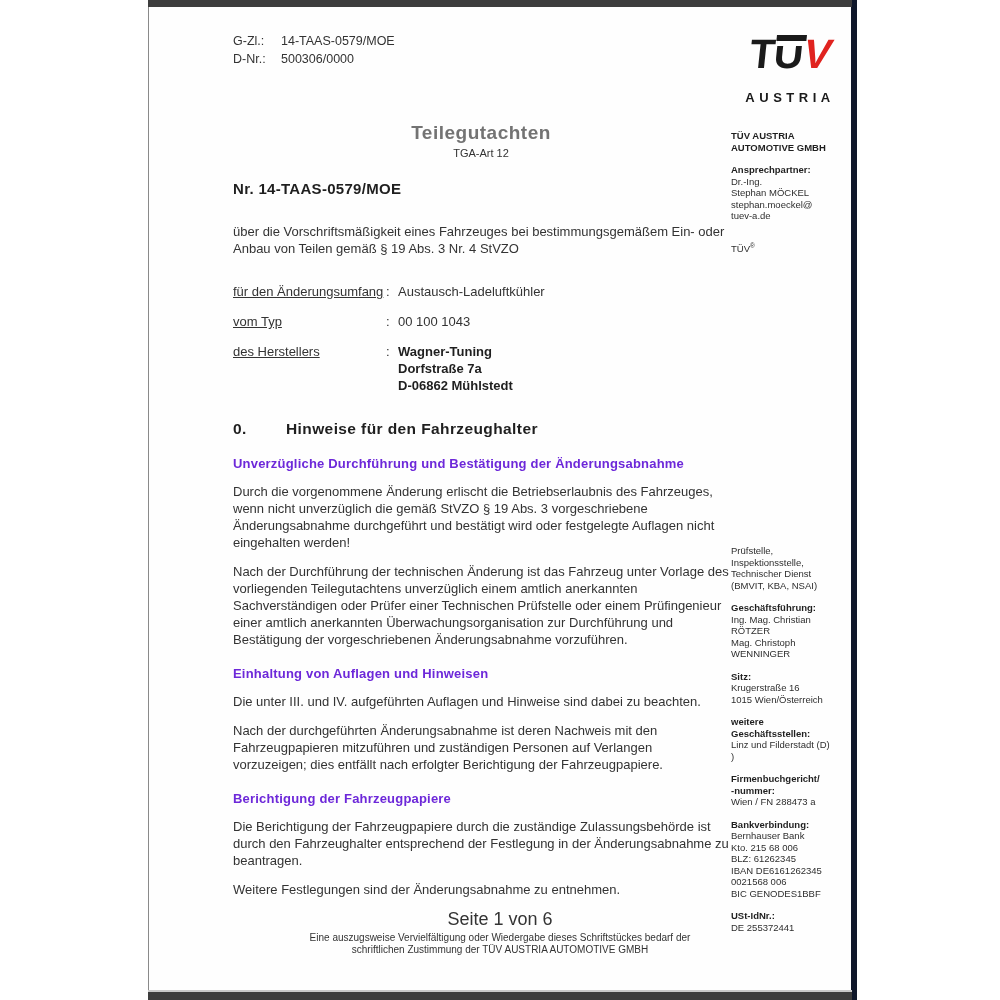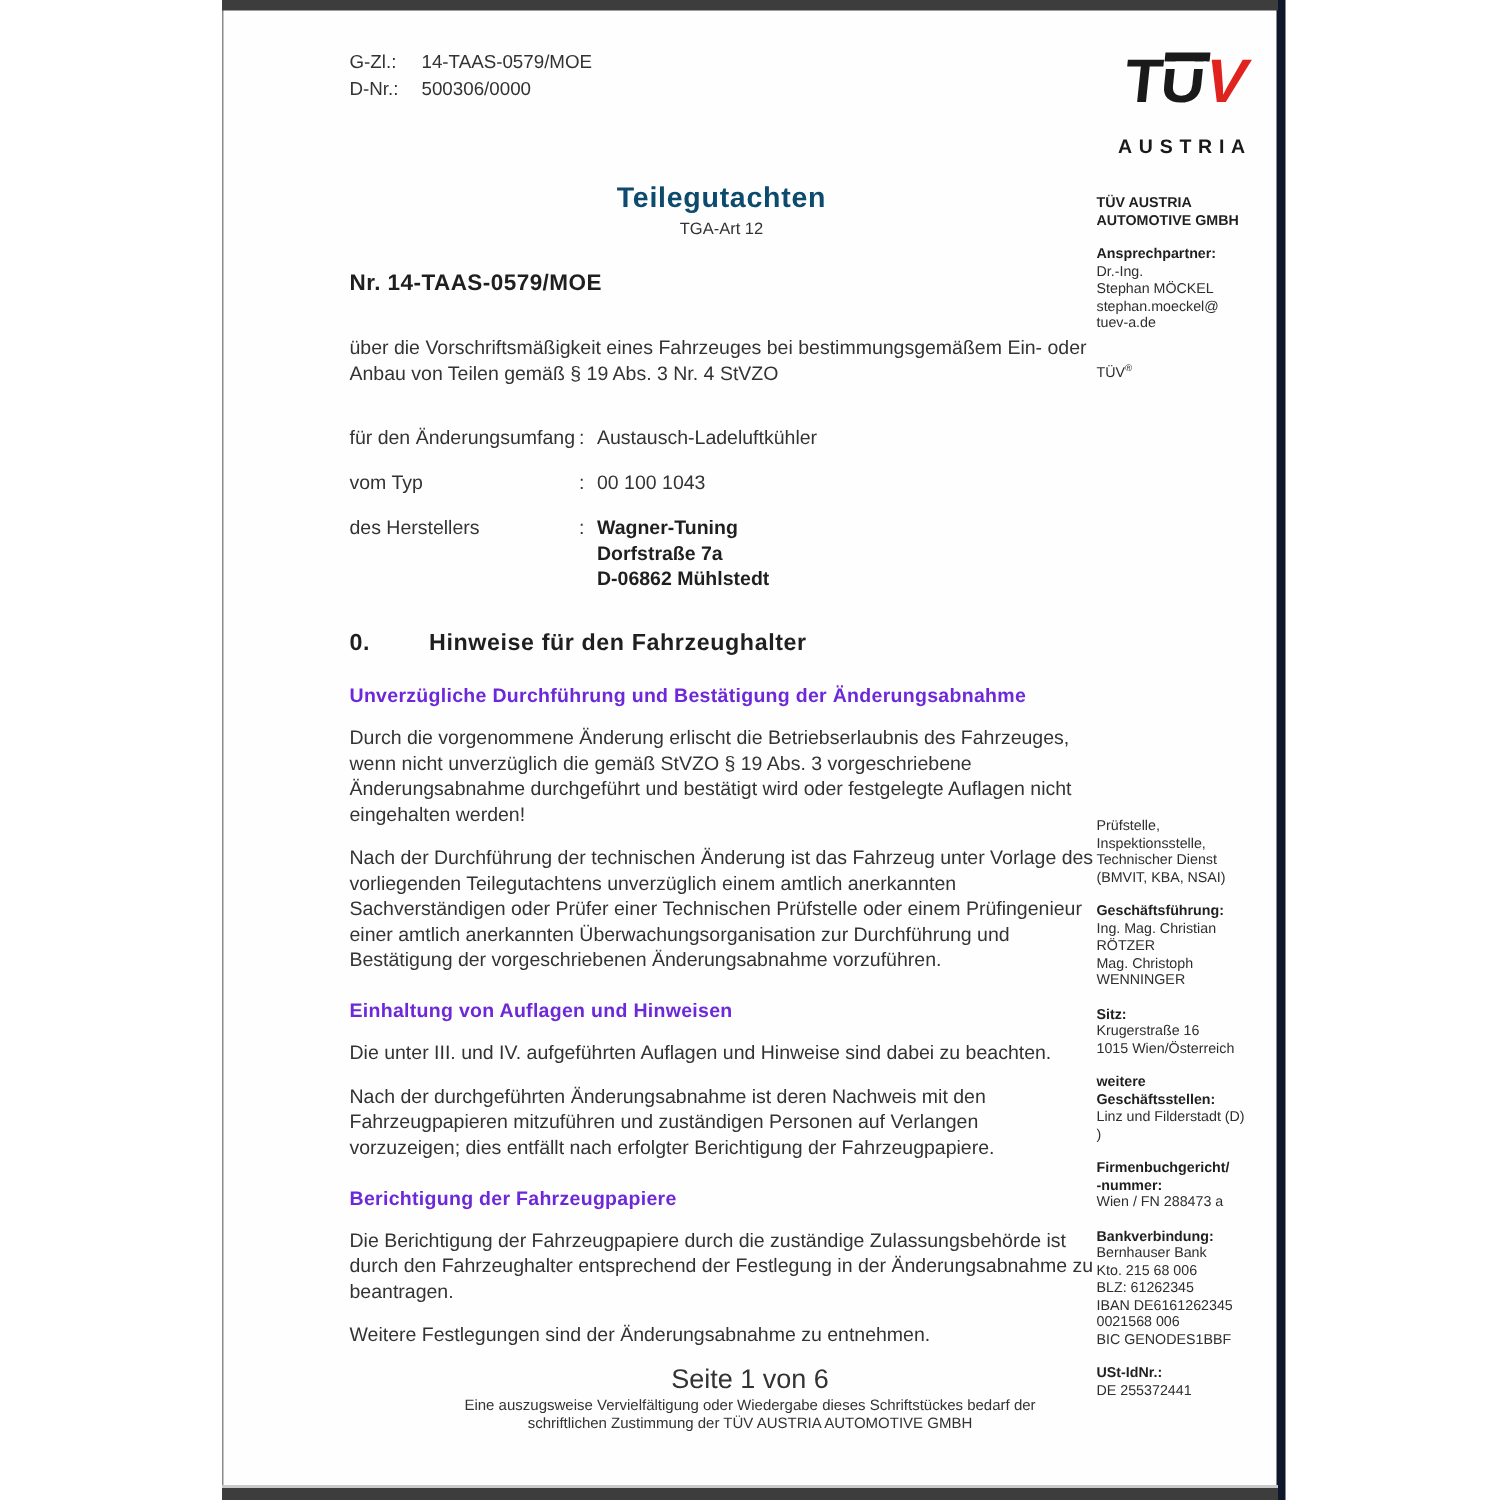--- a/index.html
+++ b/index.html
@@ -33,28 +33,28 @@
   .logo-word { font-size: 41px; font-weight: 800; color: #1a1a1a; line-height: 40px; letter-spacing: -1px; white-space: nowrap; }
   .logo-t { display: inline-block; transform: skewX(-6deg); }
   .logo-u { display: inline-block; position: relative; transform: skewX(-6deg); }
   .logo-u::before { content: ""; position: absolute; left: 1px; right: -2px; top: 1px; height: 6px; background: #1a1a1a; }
   .logo-u::after { content: ""; position: absolute; left: 2px; right: 0; top: 7px; height: 5px; background: #fefefe; }
   .logo-v { display: inline-block; transform: skewX(-14deg); margin-left: 1px; }
   .logo-sub { font-size: 13px; font-weight: 700; letter-spacing: 4.5px; color: #1a1a1a; margin-top: 16px; white-space: nowrap; }
 
   
   .content { position: absolute; left: 84px; top: 122px; width: 496px; }
-  .doc-title { text-align: center; font-size: 19px; font-weight: 700; color: #0c4a6e; letter-spacing: 0.5px; }
+  .doc-title { text-align: center; font-size: 19px; font-weight: 700; color: #737373; letter-spacing: 0.5px; }
   .doc-title-sub { text-align: center; font-size: 11px; margin-top: 3px; }
   .doc-number { text-align: left; font-size: 15px; font-weight: 700; color: #1f1f1f; margin-top: 21px; letter-spacing: 0.3px; }
   .intro { font-size: 13px; line-height: 17px; margin-top: 26px; }
 
   .details { margin-top: 26px; font-size: 13px; }
   .detail-row { display: flex; margin-bottom: 13px; line-height: 17px; }
-  .detail-label { width: 153px; flex: none; }
+  .detail-label { width: 153px; flex: none; text-decoration: underline; }
   .detail-colon { width: 12px; flex: none; }
   .detail-value.bold { font-weight: 700; color: #1f1f1f; }
 
   .section-heading { display: flex; margin-top: 26px; font-size: 15.5px; font-weight: 700; color: #1f1f1f; letter-spacing: 0.4px; }
   .section-number { width: 53px; flex: none; }
 
   .subheading { font-size: 13px; font-weight: 700; color: #6d28d9; margin-top: 18px; letter-spacing: 0.2px; }
   .para { font-size: 13px; line-height: 17px; margin-top: 12px; }
 
   

